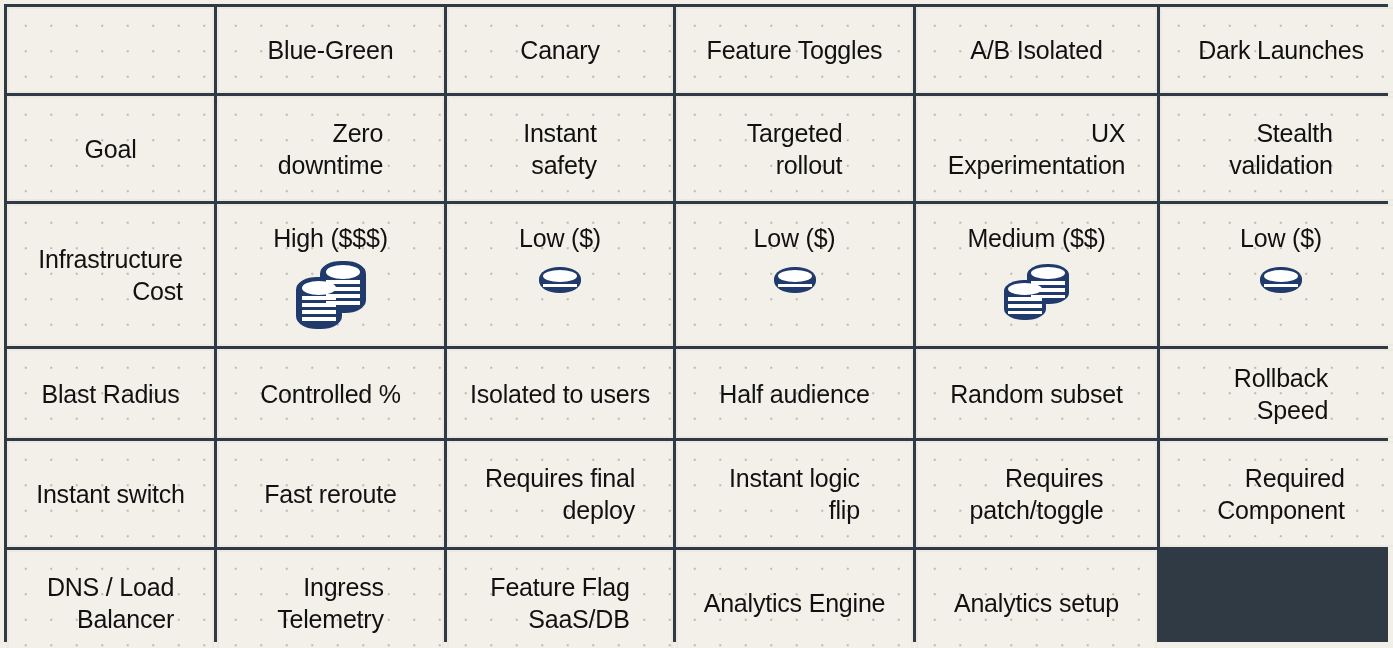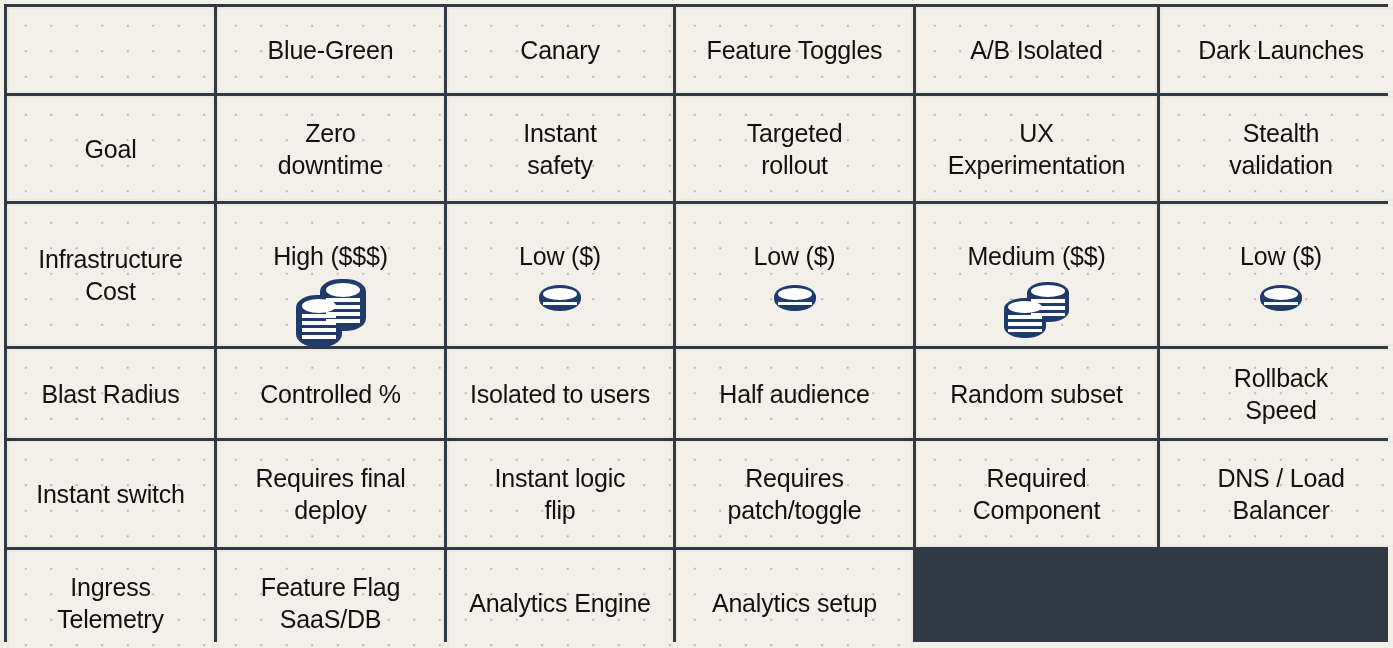--- a/index.html
+++ b/index.html
@@ -21,26 +21,26 @@
     padding:3px;
     box-sizing:border-box;
   }
   .cell {
     background-color:#f2f0e9;
     background-image: radial-gradient(circle, #b9b7b0 0.9px, transparent 1.2px);
     background-size:25.5px 25.5px;
     background-position:6px 6px;
     display:flex; flex-direction:column;
     align-items:center; justify-content:center;
-    text-align:center;
+    text-align:right;
     font-size:25px; line-height:32px;
     letter-spacing:-0.2px;
     box-shadow: inset 0 0 0 2px #ebe9e2;
   }
-  .cell.cost { justify-content:flex-start; padding-top:36px; box-sizing:border-box; }
+  .cell.cost { justify-content:flex-start; padding-top:18px; box-sizing:border-box; }
   .txt { white-space:pre-line; }
   .coin-wrap { margin-top:6px; }
   .coin-wrap svg { display:block; }
 </style>
 </head>
 <body>
 
 <div class="grid">
 
   <div class="cell">
@@ -187,20 +187,23 @@
     </div>
 
   <div class="cell">
       <span class="txt">Rollback
 Speed</span>
     </div>
   <div class="cell">
       <span class="txt">Instant switch</span>
     </div>
   <div class="cell">
+      <span class="txt">Fast reroute</span>
+    </div>
+  <div class="cell">
       <span class="txt">Requires final
 deploy</span>
     </div>
   <div class="cell">
       <span class="txt">Instant logic
 flip</span>
     </div>
   <div class="cell">
       <span class="txt">Requires
 patch/toggle</span>

